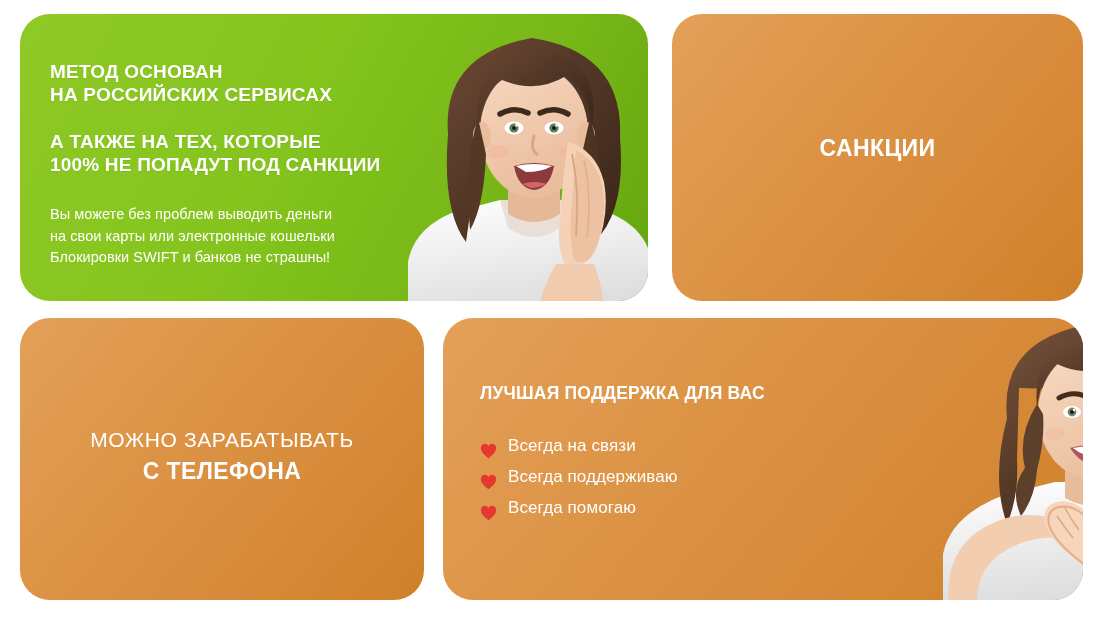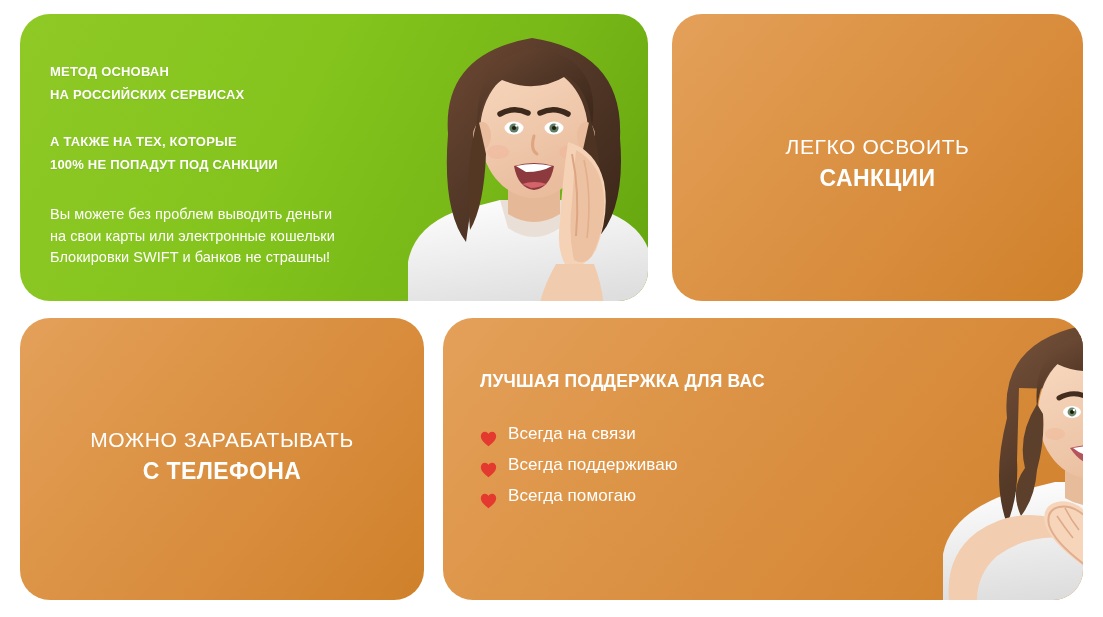--- a/index.html
+++ b/index.html
@@ -47,21 +47,21 @@
   
   .copy {
     position: absolute;
     z-index: 3;
   }
   .copy--benefits { left: 30px; top: 46px; width: 380px; }
 
   .headline {
     color: #ffffff;
     font-weight: bold;
-    font-size: 13px;
+    font-size: 19px;
     line-height: 23px;
     letter-spacing: 0.2px;
     margin: 0;
     text-shadow: 0 1px 1px rgba(0,0,0,0.07);
   }
   .headline + .headline { margin-top: 24px; }
 
   .subcopy {
     color: #ffffff;
     font-size: 14.5px;
@@ -92,21 +92,21 @@
     display: block;
     font-size: 23px;
     font-weight: bold;
     line-height: 32px;
     letter-spacing: 0.4px;
   }
 
   
   .copy--support {
     left: 480px;
-    top: 370px;
+    top: 382px;
     width: 330px;
   }
   .support-title {
     color: #ffffff;
     font-weight: bold;
     font-size: 17.5px;
     line-height: 22px;
     letter-spacing: 0.2px;
     margin: 0 0 26px 0;
     white-space: nowrap;
@@ -238,21 +238,20 @@
       <p class="subcopy">
         <span>Вы можете без проблем выводить деньги</span><br>
         <span>на свои карты или электронные кошельки</span><br>
         <span>Блокировки SWIFT и банков не страшны!</span>
       </p>
     </div>
   </div>
 
   <div class="card card--beginners bg-orange">
     <div class="centered centered--beginners">
-      <span class="line-thin">ЛЕГКО ОСВОИТЬ</span>
       <span class="line-bold">САНКЦИИ</span>
     </div>
   </div>
 
   <div class="card card--phone bg-orange">
   </div>
   <div class="centered centered--phone" style="left:20px; width:404px;">
     <span class="line-thin">МОЖНО ЗАРАБАТЫВАТЬ</span>
     <span class="line-bold">С ТЕЛЕФОНА</span>
   </div>

